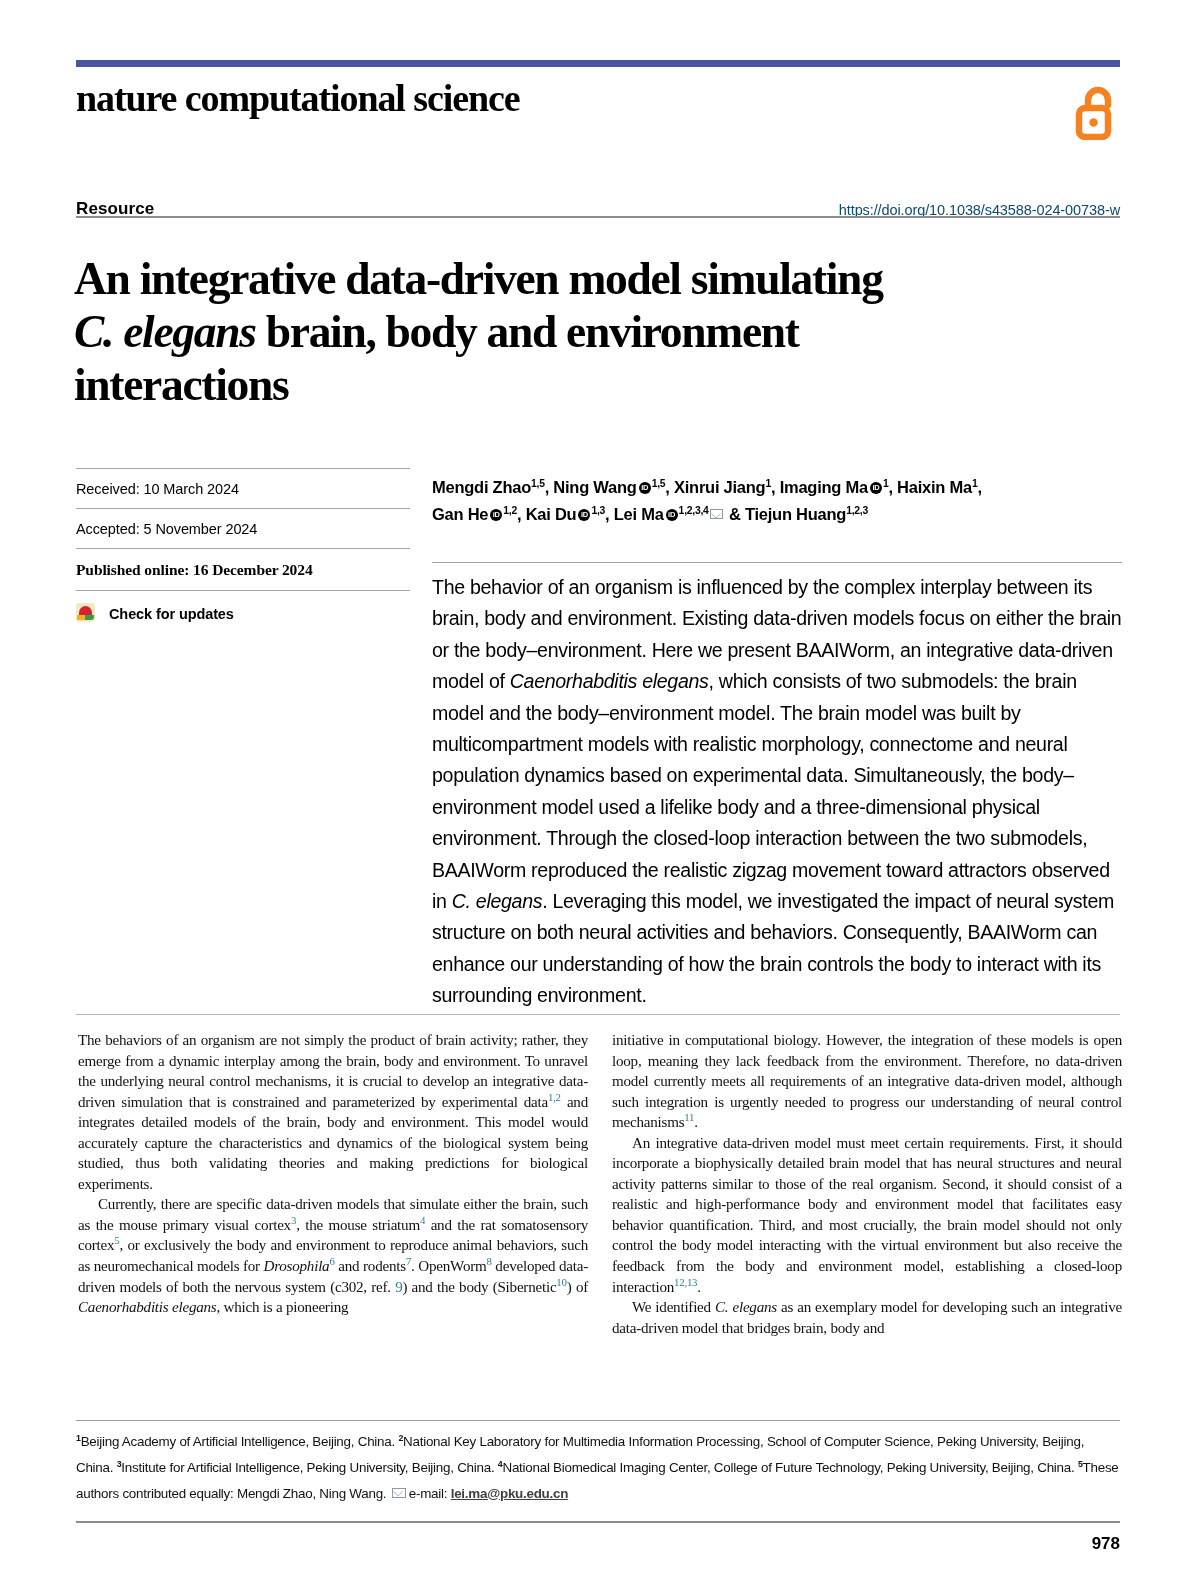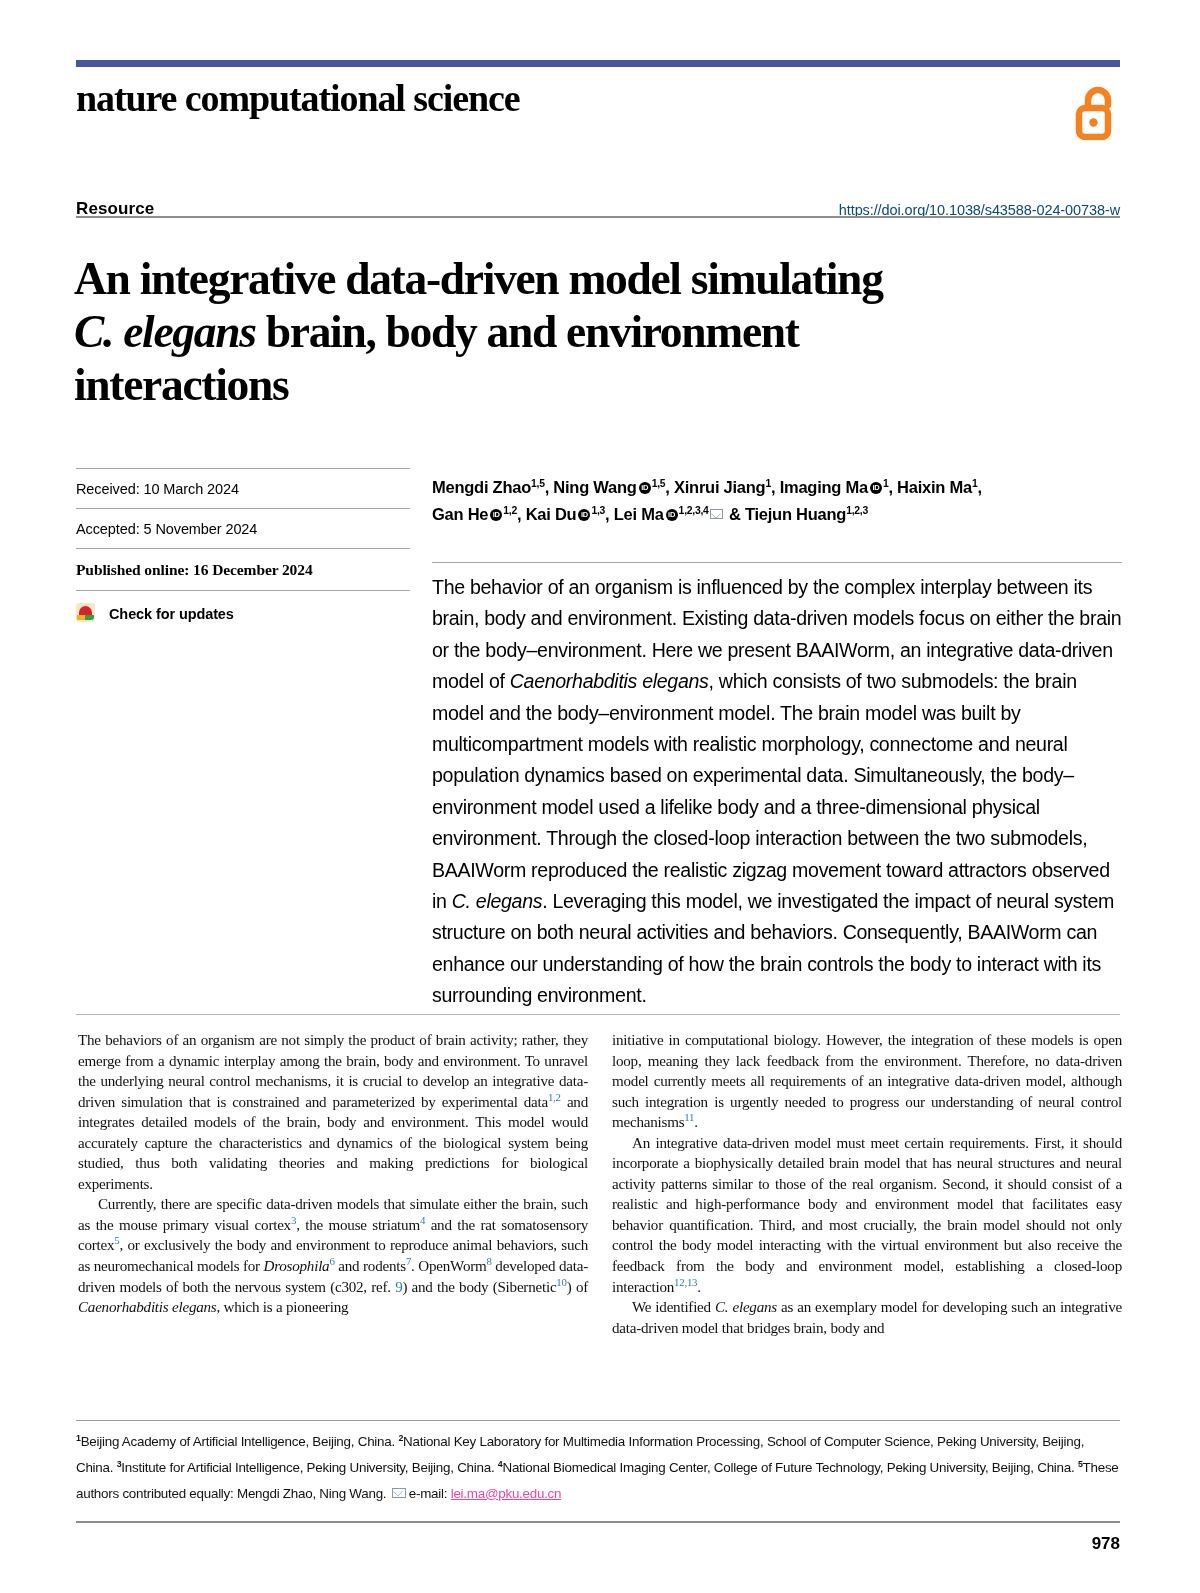--- a/index.html
+++ b/index.html
@@ -298,21 +298,22 @@
     width: 1046px;
     font-size: 13.4px;
     line-height: 25.8px;
     letter-spacing: -0.25px;
     color: #111;
   }
   .affiliations sup {
     font-size: 0.66em;
   }
   .affiliations .mail {
-    color: #ec4899;
+    color: #404040;
+    font-weight: bold;
   }
   .mail-icon {
     display: inline-block;
     width: 14px;
     height: 10px;
     border: 1.2px solid #8a9aa8;
     position: relative;
     vertical-align: 0px;
     margin: 0 3px 0 2px;
     box-sizing: border-box;

